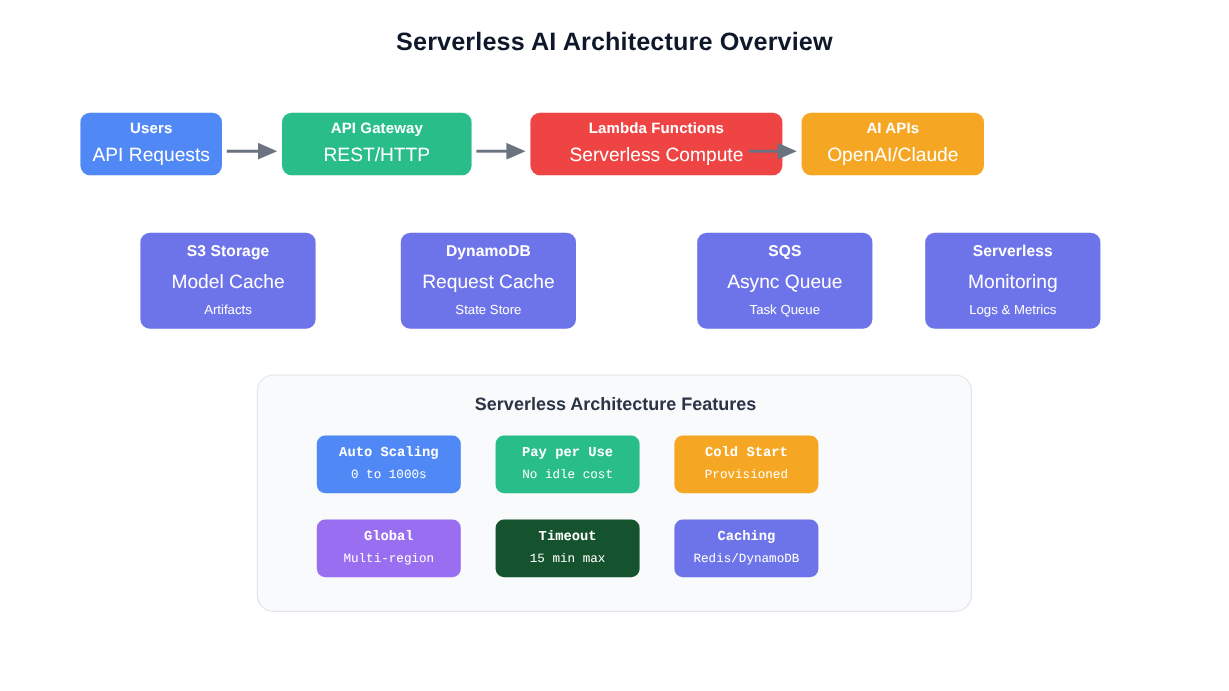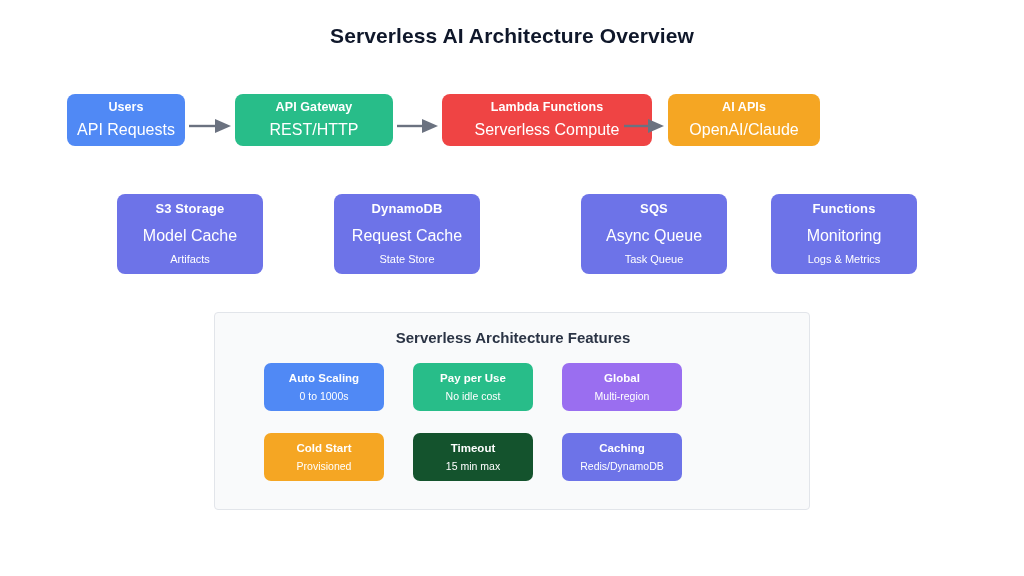--- a/index.html
+++ b/index.html
@@ -84,21 +84,21 @@
 
   
   .features-panel {
     position: absolute;
     left: 214px;
     top: 312px;
     width: 596px;
     height: 198px;
     background: #f9fafb;
     border: 1px solid #e2e5ea;
-    border-radius: 4px;
+    border-radius: 14px;
   }
   .features-title {
     position: absolute;
     top: 16px;
     left: 0;
     width: 596px;
     text-align: center;
     font-size: 15px;
     font-weight: bold;
     color: #2b3445;
@@ -106,20 +106,21 @@
   .chips {
     position: absolute;
     top: 50px;
     left: 49px;
     width: 500px;
     display: grid;
     grid-template-columns: repeat(3, 120px);
     grid-template-rows: repeat(2, 48px);
     column-gap: 29px;
     row-gap: 22px;
+    font-family: Liberation Mono, monospace;
   }
   .chip {
     border-radius: 7px;
     display: flex;
     flex-direction: column;
     align-items: center;
     justify-content: center;
     color: #ffffff;
     text-align: center;
     line-height: 1.25;
@@ -181,45 +182,45 @@
         <div class="n-title">DynamoDB</div>
         <div class="n-sub">Request Cache</div>
         <div class="n-sub2">State Store</div>
       </div>
       <div class="node svc-node" style="left: 581px; background: rgb(109, 115, 232);">
         <div class="n-title">SQS</div>
         <div class="n-sub">Async Queue</div>
         <div class="n-sub2">Task Queue</div>
       </div>
       <div class="node svc-node" style="left: 771px; background: rgb(109, 115, 232);">
-        <div class="n-title">Functions</div>
+        <div class="n-title">Serverless</div>
         <div class="n-sub">Monitoring</div>
         <div class="n-sub2">Logs &amp; Metrics</div>
       </div>
     </div>
 
   <div class="features-panel">
     <div class="features-title">Serverless Architecture Features</div>
     <div class="chips" id="chips-layer">
         <div class="chip" style="background: rgb(80, 137, 245);">
           <div class="c-title">Auto Scaling</div>
           <div class="c-sub">0 to 1000s</div>
         </div>
         <div class="chip" style="background: rgb(40, 189, 137);">
           <div class="c-title">Pay per Use</div>
           <div class="c-sub">No idle cost</div>
         </div>
+        <div class="chip" style="background: rgb(245, 166, 35);">
+          <div class="c-title">Cold Start</div>
+          <div class="c-sub">Provisioned</div>
+        </div>
         <div class="chip" style="background: rgb(154, 110, 240);">
           <div class="c-title">Global</div>
           <div class="c-sub">Multi-region</div>
         </div>
-        <div class="chip" style="background: rgb(245, 166, 35);">
-          <div class="c-title">Cold Start</div>
-          <div class="c-sub">Provisioned</div>
-        </div>
         <div class="chip" style="background: #14532d;">
           <div class="c-title">Timeout</div>
           <div class="c-sub">15 min max</div>
         </div>
         <div class="chip" style="background: rgb(109, 115, 232);">
           <div class="c-title">Caching</div>
           <div class="c-sub">Redis/DynamoDB</div>
         </div>
       </div>
   </div>

